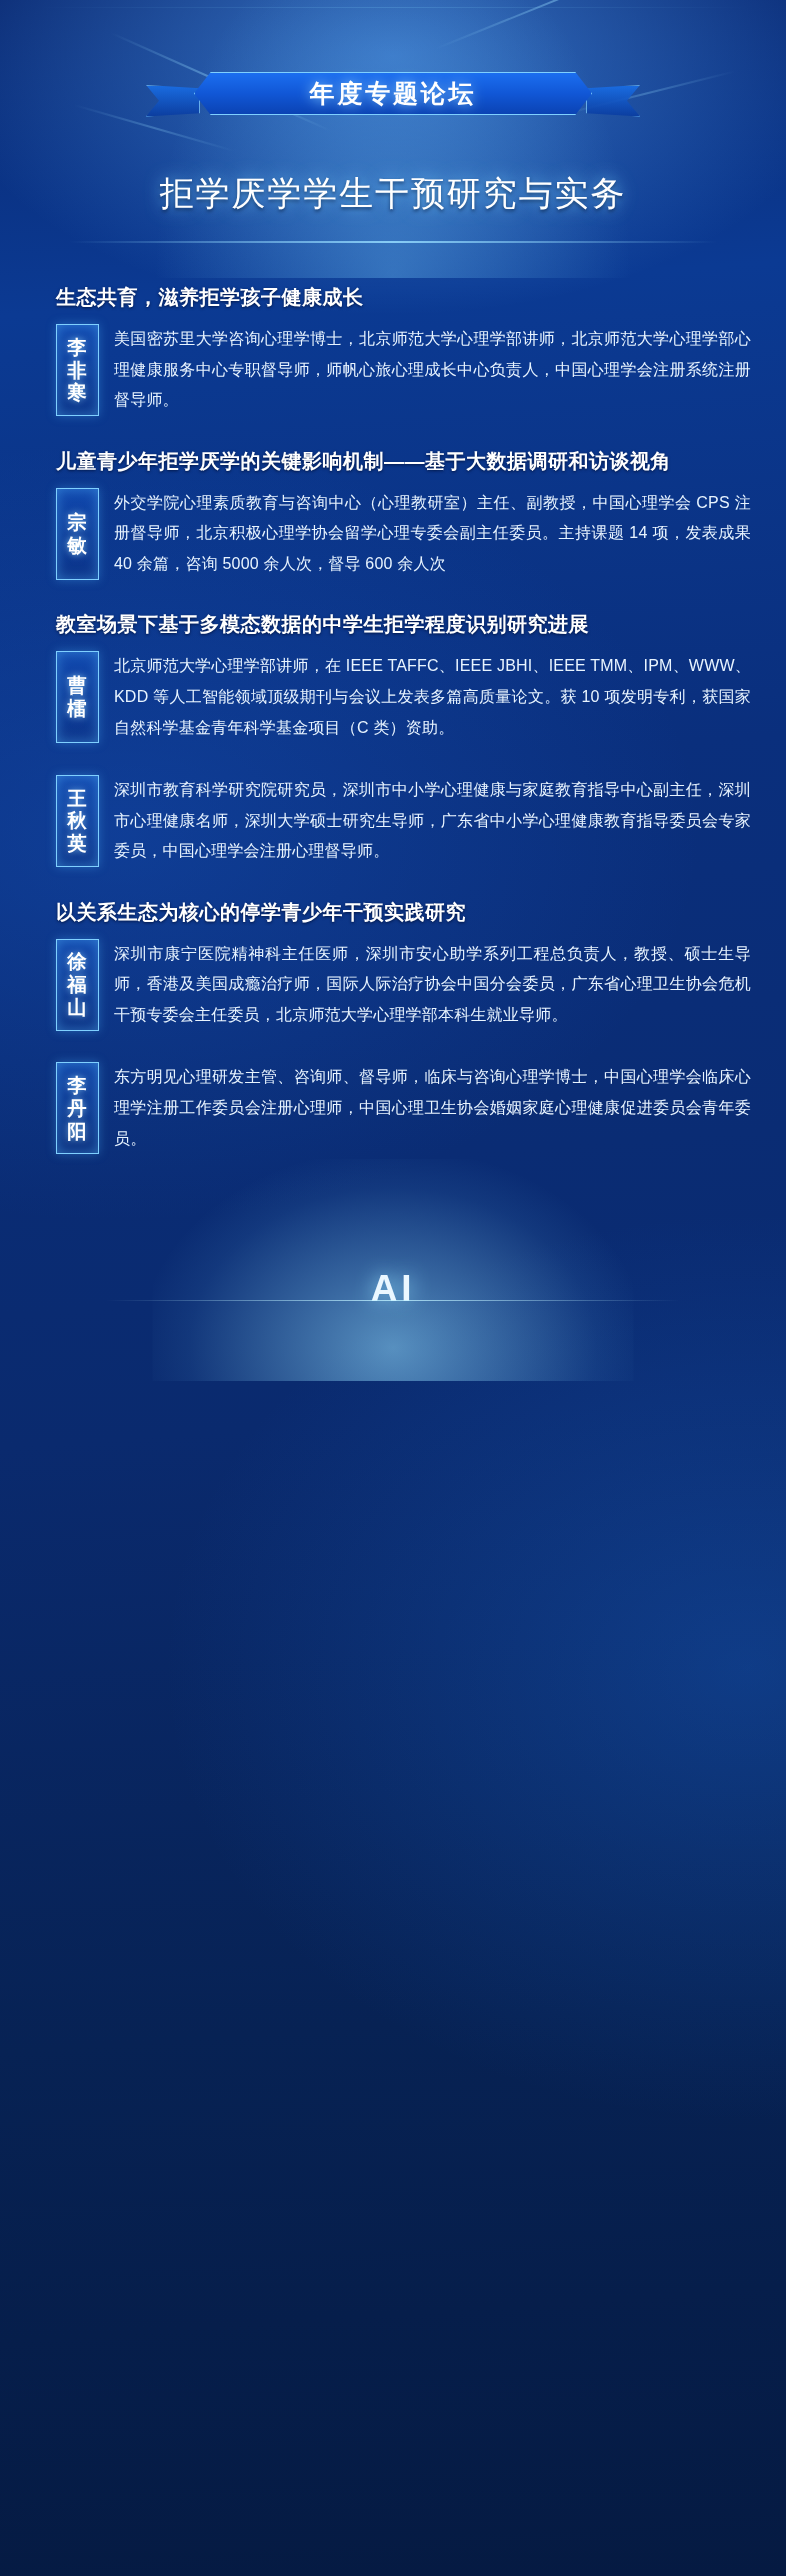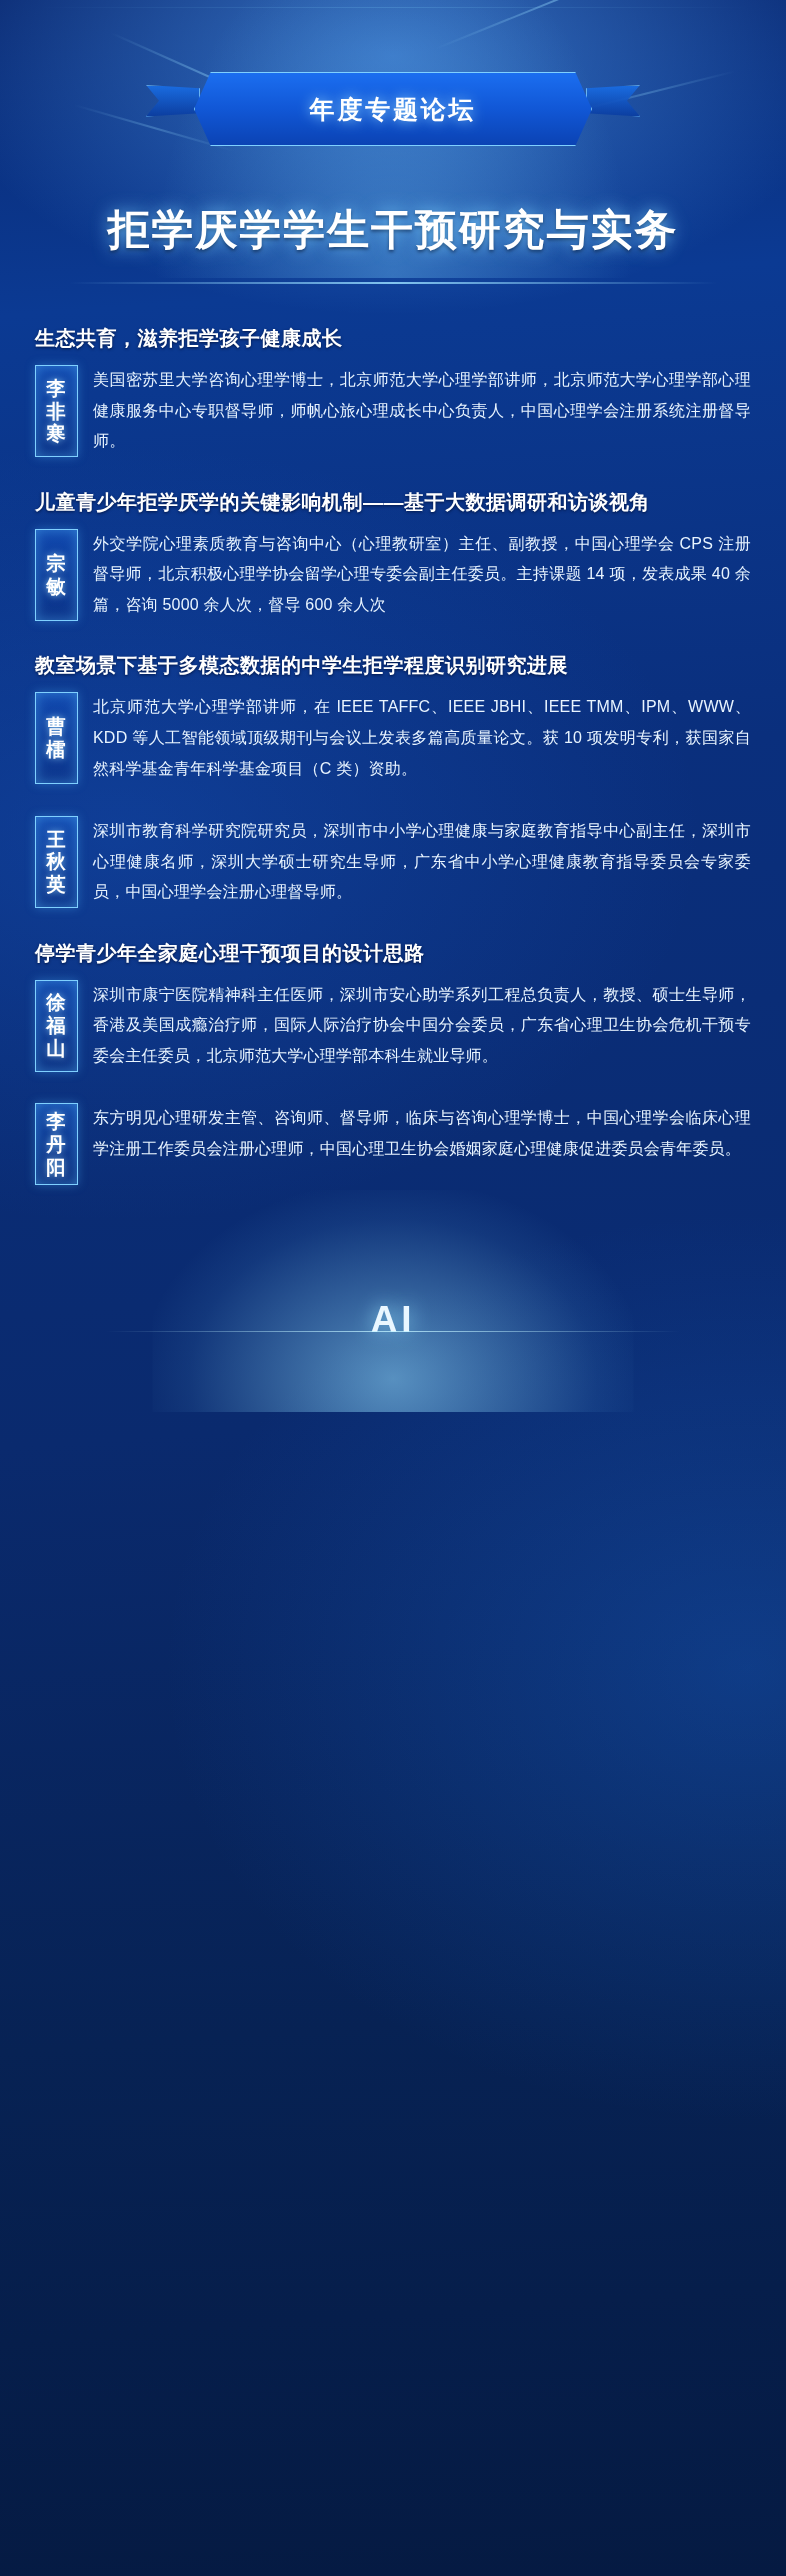--- a/index.html
+++ b/index.html
@@ -40,21 +40,21 @@
     transform: translateX(-50%);
     background: radial-gradient(ellipse at 50% 100%, rgba(120,205,255,0.35), rgba(120,205,255,0) 65%);
     pointer-events: none;
   }
 
   
   .ribbon-wrap {
     position: relative;
     margin: 72px auto 0;
     width: 398px;
-    height: 74px;
+    height: 43px;
   }
   .ribbon {
     position: absolute;
     inset: 0;
     background: linear-gradient(180deg, #1b6ef0 0%, #1157d6 50%, #0b43b4 100%);
     border: 1.9px solid #7fd0ff;
     clip-path: polygon(16.7px 0, calc(100% - 16.7px) 0, 100% 50%, calc(100% - 16.7px) 100%, 16.7px 100%, 0 50%);
     box-shadow: 0 0 24px rgba(90,190,255,0.65);
   }
   .ribbon-text {
@@ -77,38 +77,39 @@
     border: 0.9px solid rgba(140,215,255,0.7);
   }
   .ribbon-tail.l { left: -48px; clip-path: polygon(0 0, 100% 10%, 100% 90%, 0 100%, 13px 50%); }
   .ribbon-tail.r { right: -48px; clip-path: polygon(0 10%, 100% 0, calc(100% - 13px) 50%, 100% 100%, 0 90%); }
 
   
   .main-title {
     position: relative;
     margin: 56px 4px 0;
     text-align: center;
-    font-size: 42px;
-    font-weight: bold;
+    font-size: 34px;
+    font-weight: normal;
     letter-spacing: 1.9px;
     color: #ffffff;
     text-shadow: 0 0 16.7px rgba(120,205,255,0.95), 0 1.9px 3.7px rgba(0,20,60,0.8);
   }
   .title-rule {
     position: relative;
     width: 648px;
     margin: 24px auto 0;
     height: 1.9px;
     background: linear-gradient(90deg, rgba(120,205,255,0), rgba(150,220,255,0.85), rgba(120,205,255,0));
   }
 
   
   .sessions {
     position: relative;
     padding: 41px 35px 0;
+    margin-left: 21px;
   }
   .session { margin-bottom: 31.5px; }
   .session-title {
     font-size: 20px;
     font-weight: bold;
     color: #ffffff;
     letter-spacing: 0.5px;
     text-shadow: 0 0.9px 2.8px rgba(0,18,60,0.9);
     line-height: 1.35;
     margin-bottom: 13px;
@@ -245,21 +246,21 @@
             <span>王</span>
             <span>秋</span>
             <span>英</span>
           </div>
         <div class="bio">深圳市教育科学研究院研究员，深圳市中小学心理健康与家庭教育指导中心副主任，深圳市心理健康名师，深圳大学硕士研究生导师，广东省中小学心理健康教育指导委员会专家委员，中国心理学会注册心理督导师。</div>
       </div>
     </div>
 
 
     <div class="session">
-      <div class="session-title">停学青少年全家庭心理干预项目的设计思路</div>
+      <div class="session-title">以关系生态为核心的停学青少年干预实践研究</div>
       <div class="speaker-row">
         <div class="name-badge">
             <span>徐</span>
             <span>福</span>
             <span>山</span>
           </div>
         <div class="bio">深圳市康宁医院精神科主任医师，深圳市安心助学系列工程总负责人，教授、硕士生导师，香港及美国成瘾治疗师，国际人际治疗协会中国分会委员，广东省心理卫生协会危机干预专委会主任委员，北京师范大学心理学部本科生就业导师。</div>
       </div>
     </div>
 

